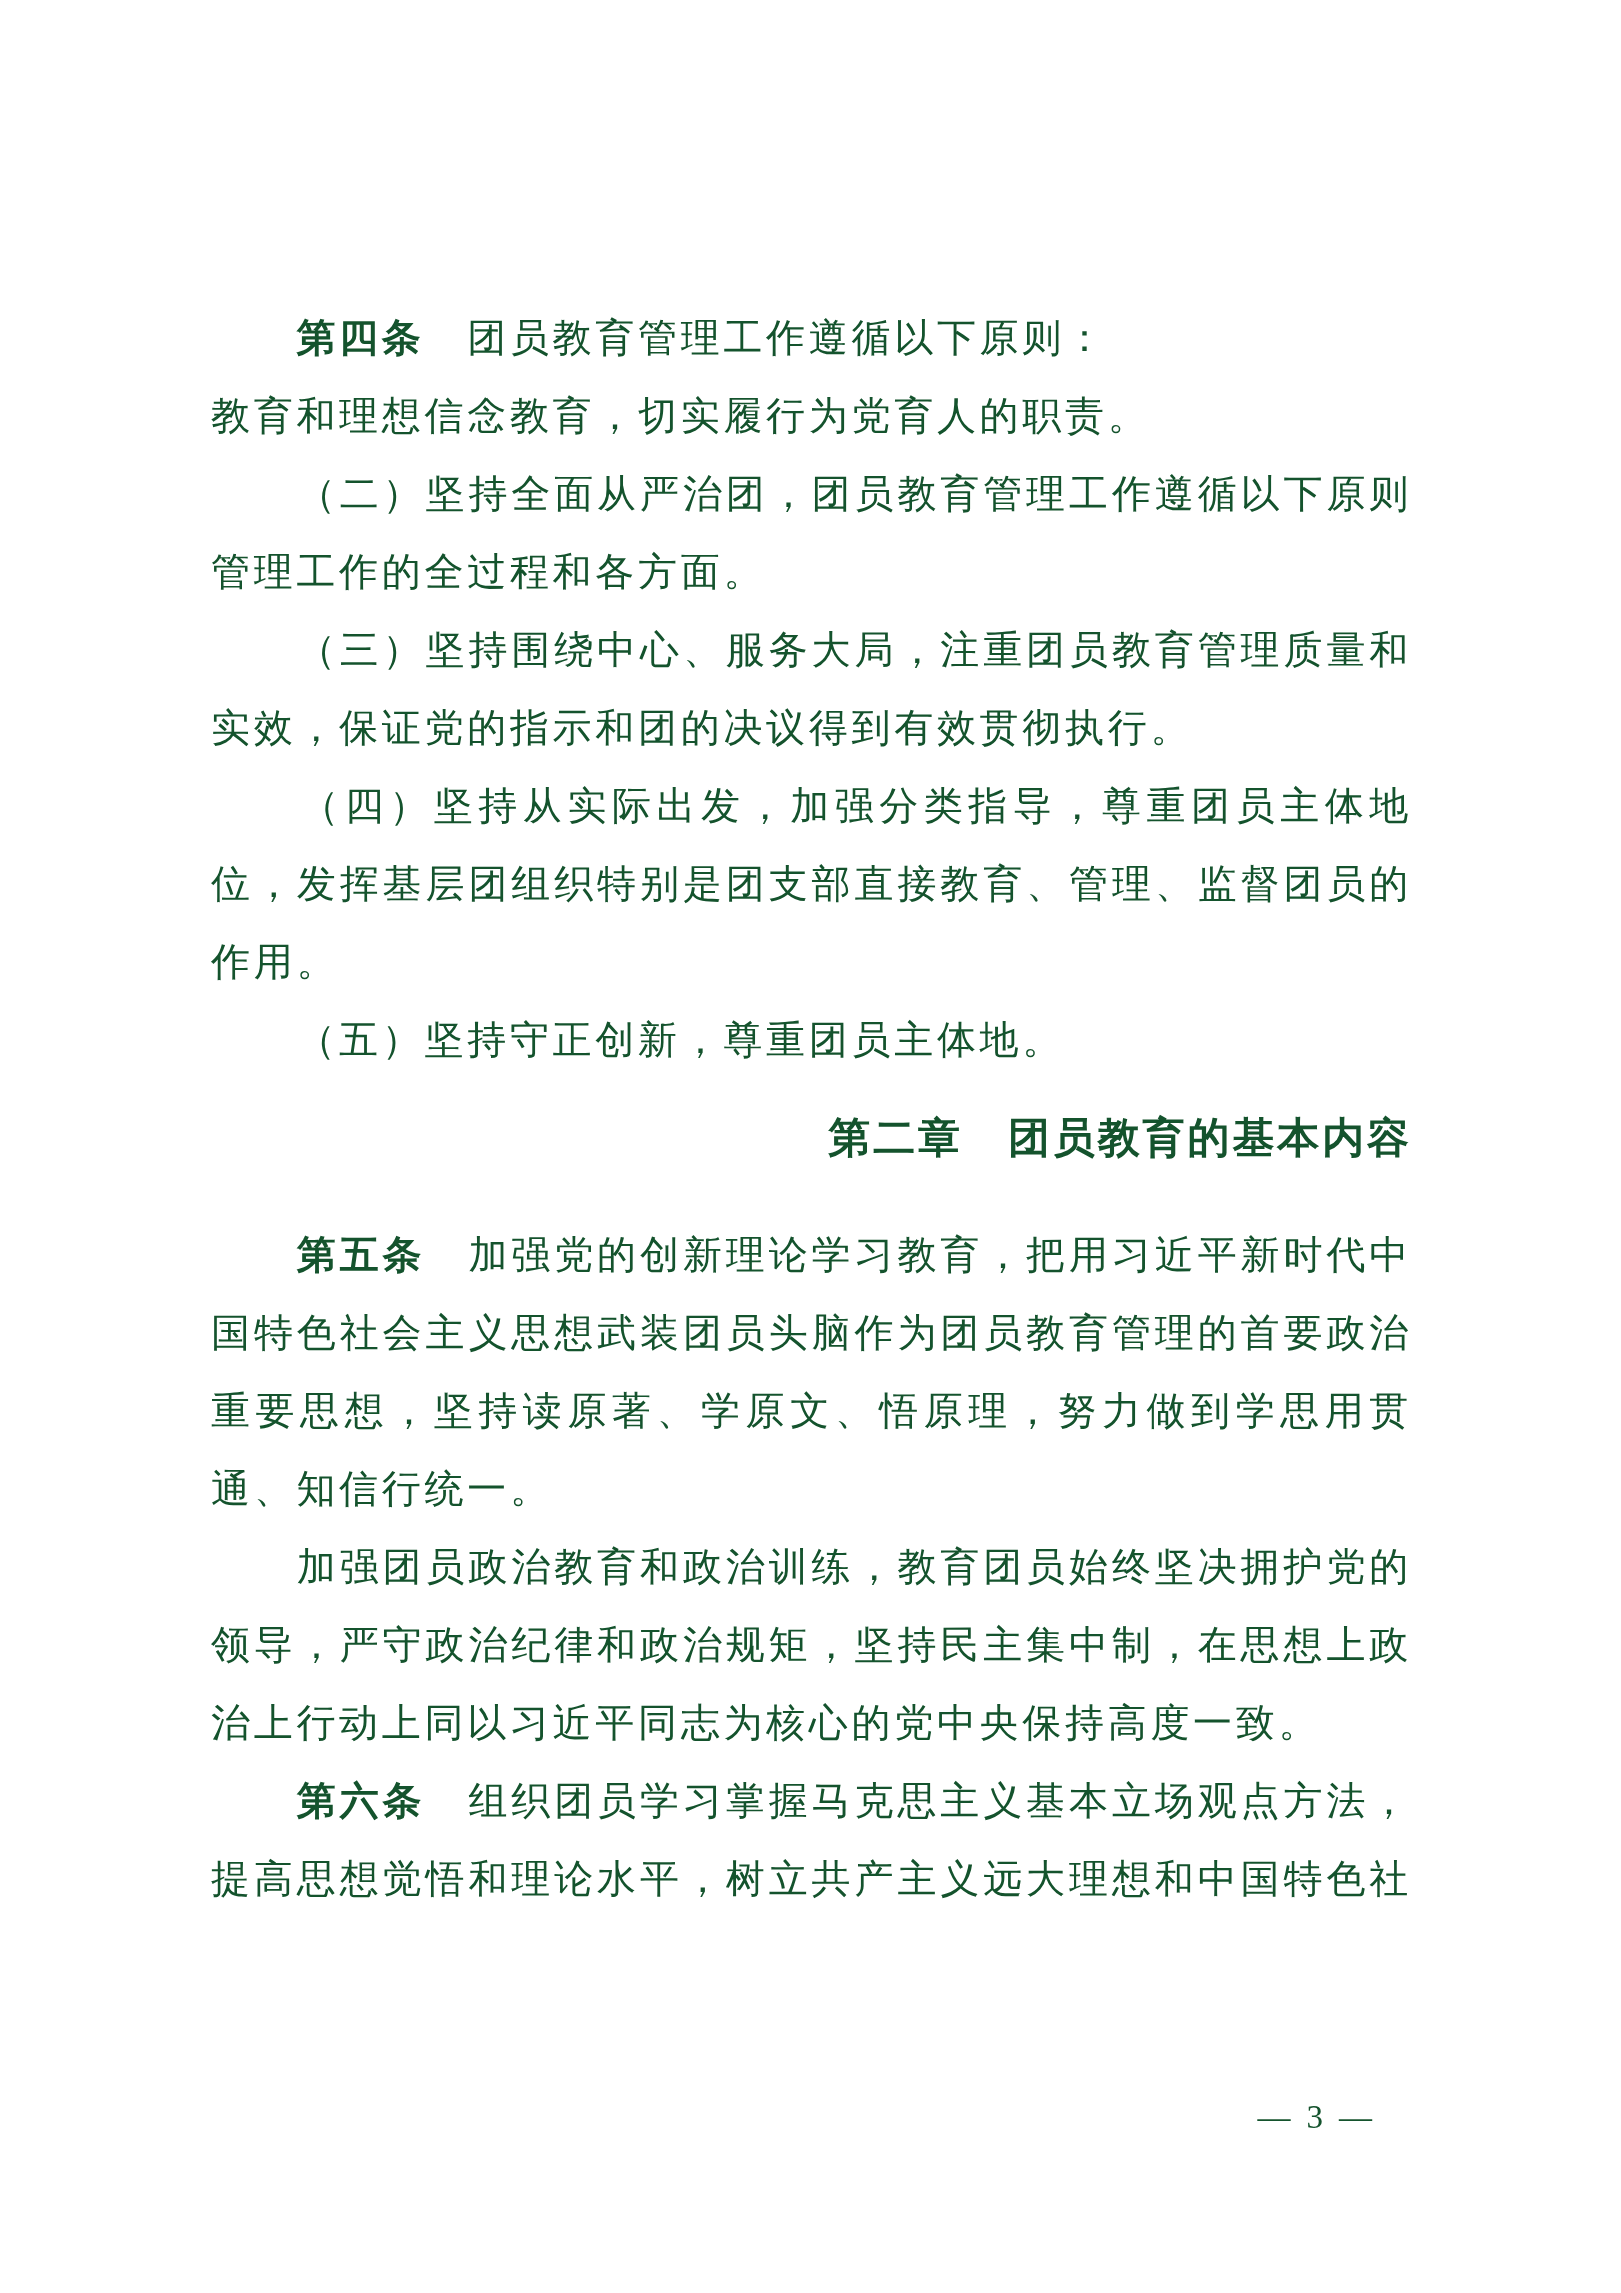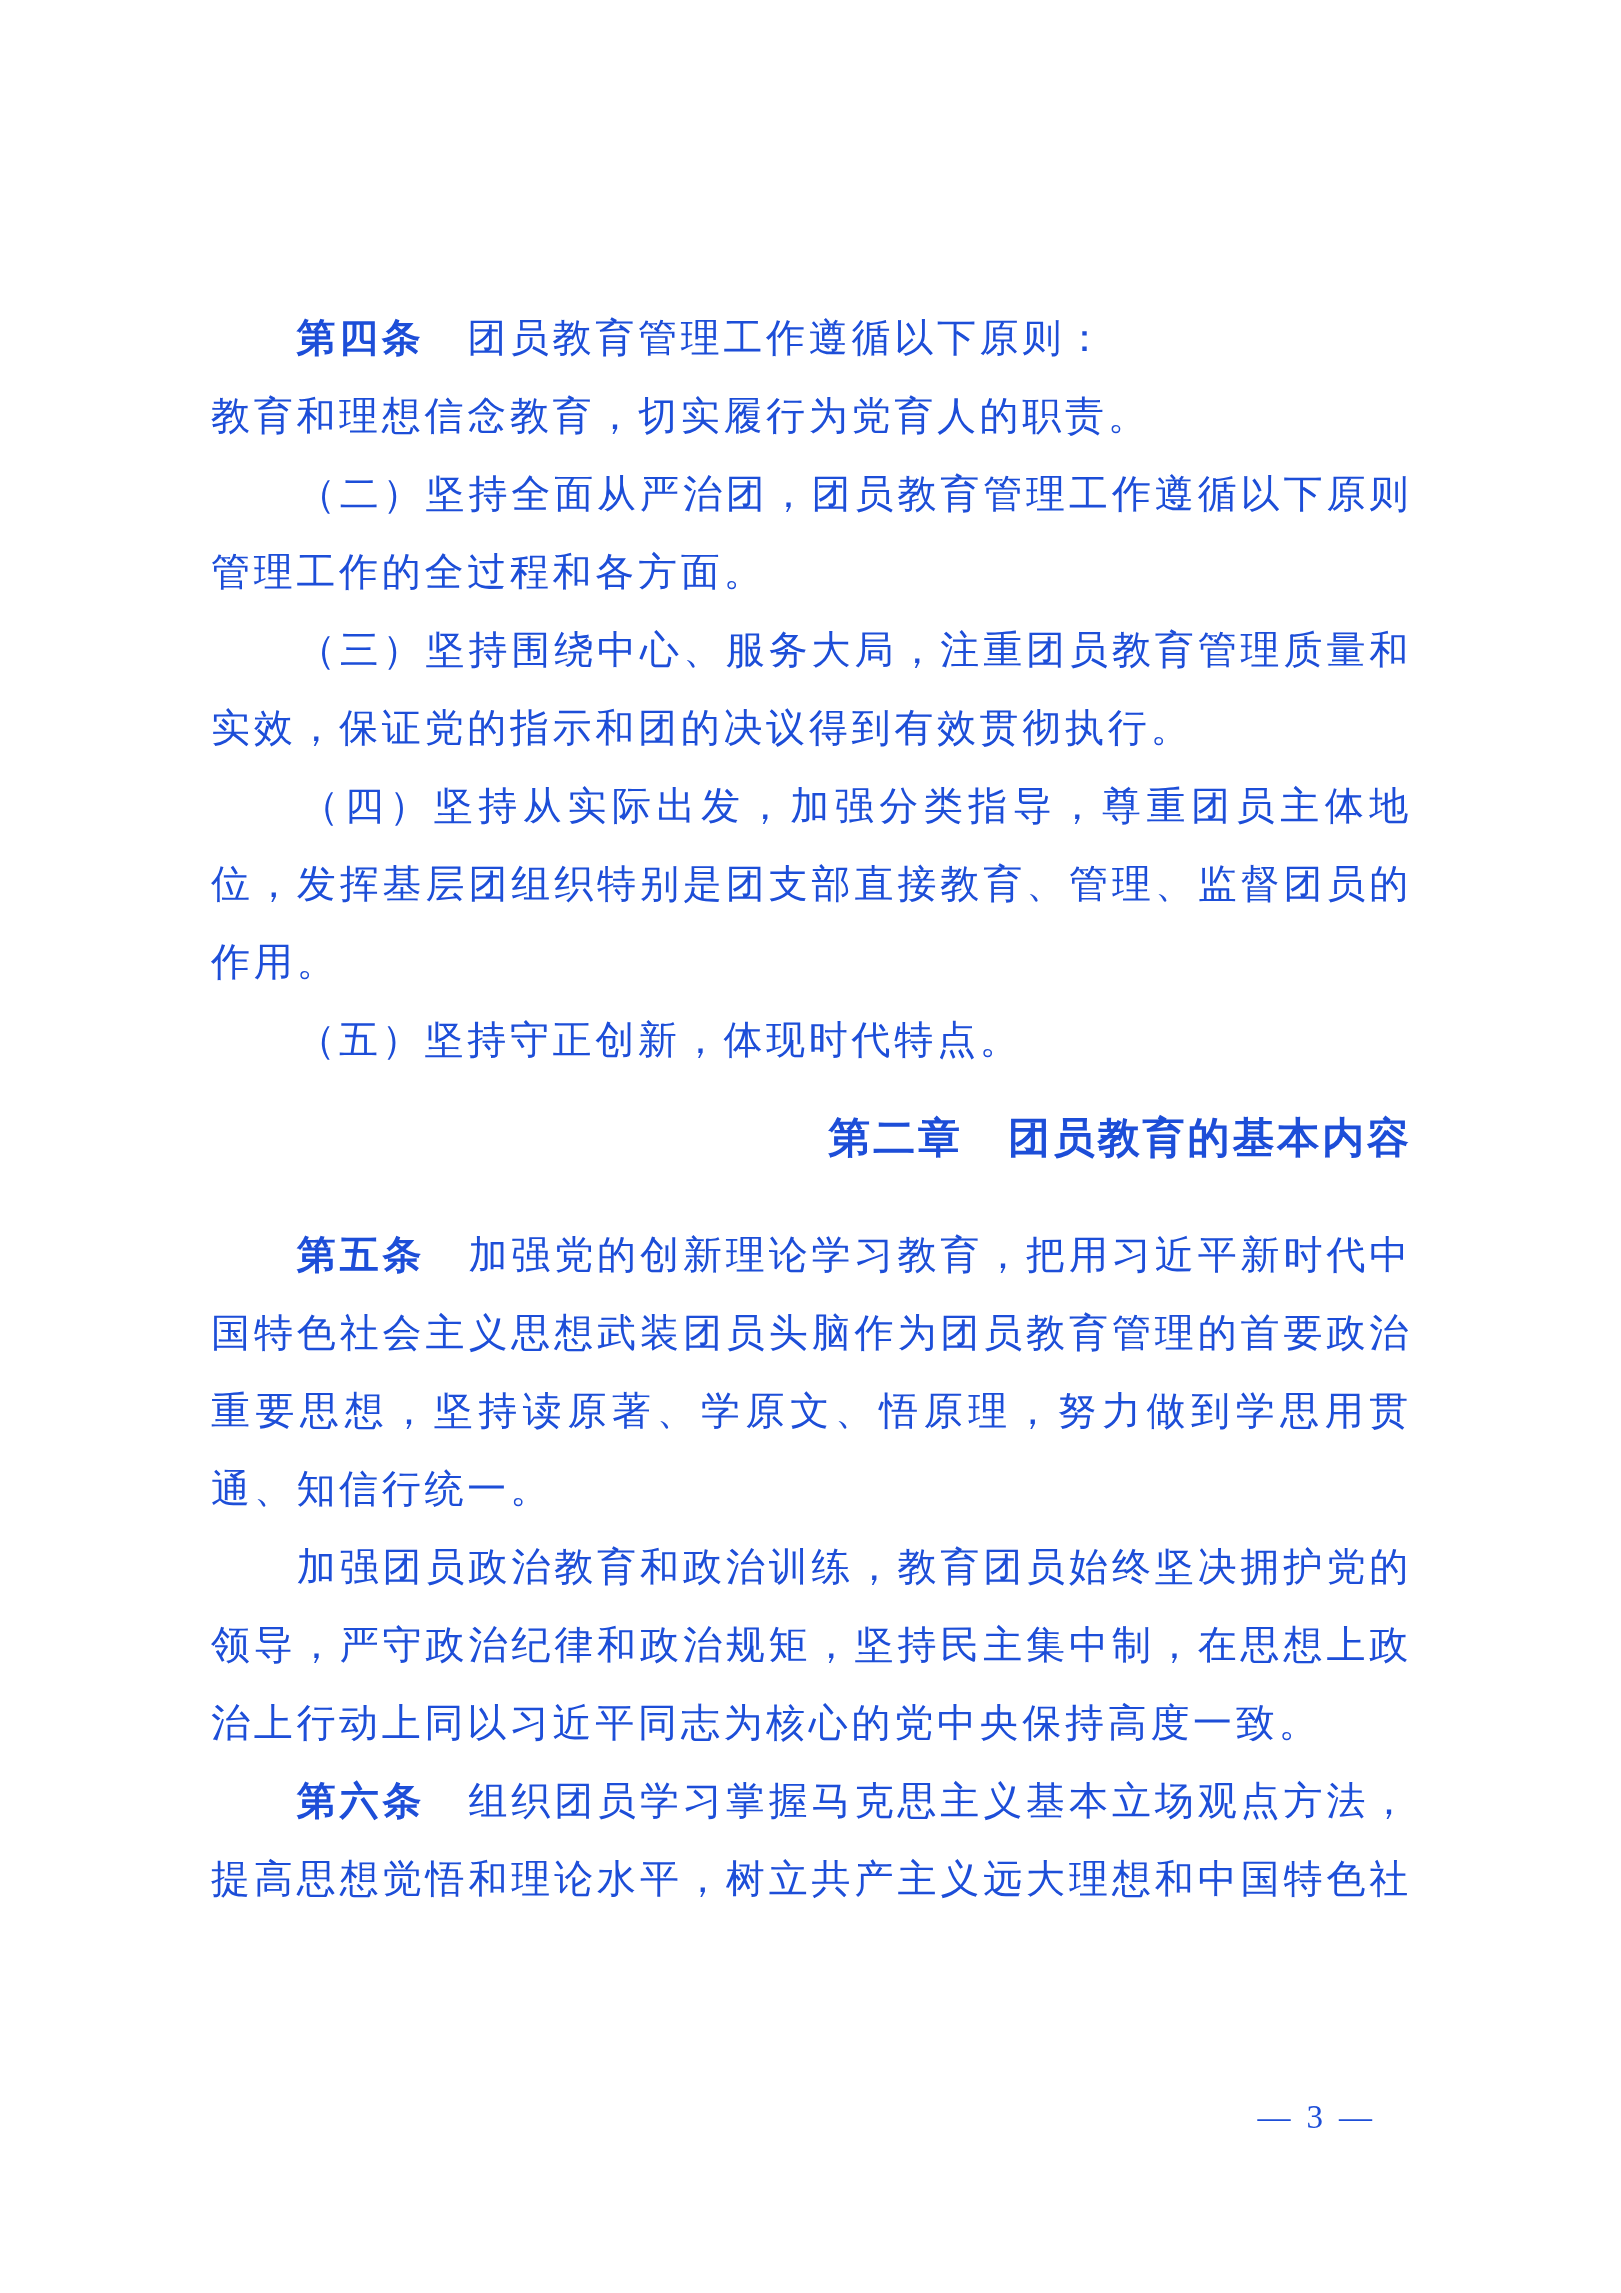--- a/index.html
+++ b/index.html
@@ -7,21 +7,21 @@
     padding: 0;
     background: #ffffff;
   }
   .page {
     position: relative;
     width: 1621px;
     height: 2294px;
     background: #ffffff;
     overflow: hidden;
     font-family: "Liberation Serif", "DejaVu Serif", serif;
-    color: #1d4ed8;
+    color: #14532d;
   }
   .content {
     position: absolute;
     top: 299px;
     left: 211px;
     width: 1201px;
   }
   .line {
     height: 78px;
     line-height: 78px;
@@ -71,21 +71,21 @@
     <div class="line"><span class="term">　　第四条</span><span>　团员教育管理工作遵循以下原则：</span></div>
 
     <div class="line">教育和理想信念教育，切实履行为党育人的职责。</div>
     <div class="line j">　　（二）坚持全面从严治团，团员教育管理工作遵循以下原则</div>
     <div class="line">管理工作的全过程和各方面。</div>
     <div class="line j">　　（三）坚持围绕中心、服务大局，注重团员教育管理质量和</div>
     <div class="line">实效，保证党的指示和团的决议得到有效贯彻执行。</div>
     <div class="line j">　　（四）坚持从实际出发，加强分类指导，尊重团员主体地</div>
     <div class="line j">位，发挥基层团组织特别是团支部直接教育、管理、监督团员的</div>
     <div class="line">作用。</div>
-    <div class="line">　　（五）坚持守正创新，体现时代特点。</div>
+    <div class="line">　　（五）坚持守正创新，尊重团员主体地。</div>
 
     <div class="chapter">第二章　团员教育的基本内容</div>
 
     <div class="line j"><span class="term">　　第五条</span><span>　加强党的创新理论学习教育，把用习近平新时代中</span></div>
     <div class="line j">国特色社会主义思想武装团员头脑作为团员教育管理的首要政治</div>
     <div class="line j">重要思想，坚持读原著、学原文、悟原理，努力做到学思用贯</div>
     <div class="line">通、知信行统一。</div>
     <div class="line j">　　加强团员政治教育和政治训练，教育团员始终坚决拥护党的</div>
     <div class="line j">领导，严守政治纪律和政治规矩，坚持民主集中制，在思想上政</div>
     <div class="line">治上行动上同以习近平同志为核心的党中央保持高度一致。</div>

